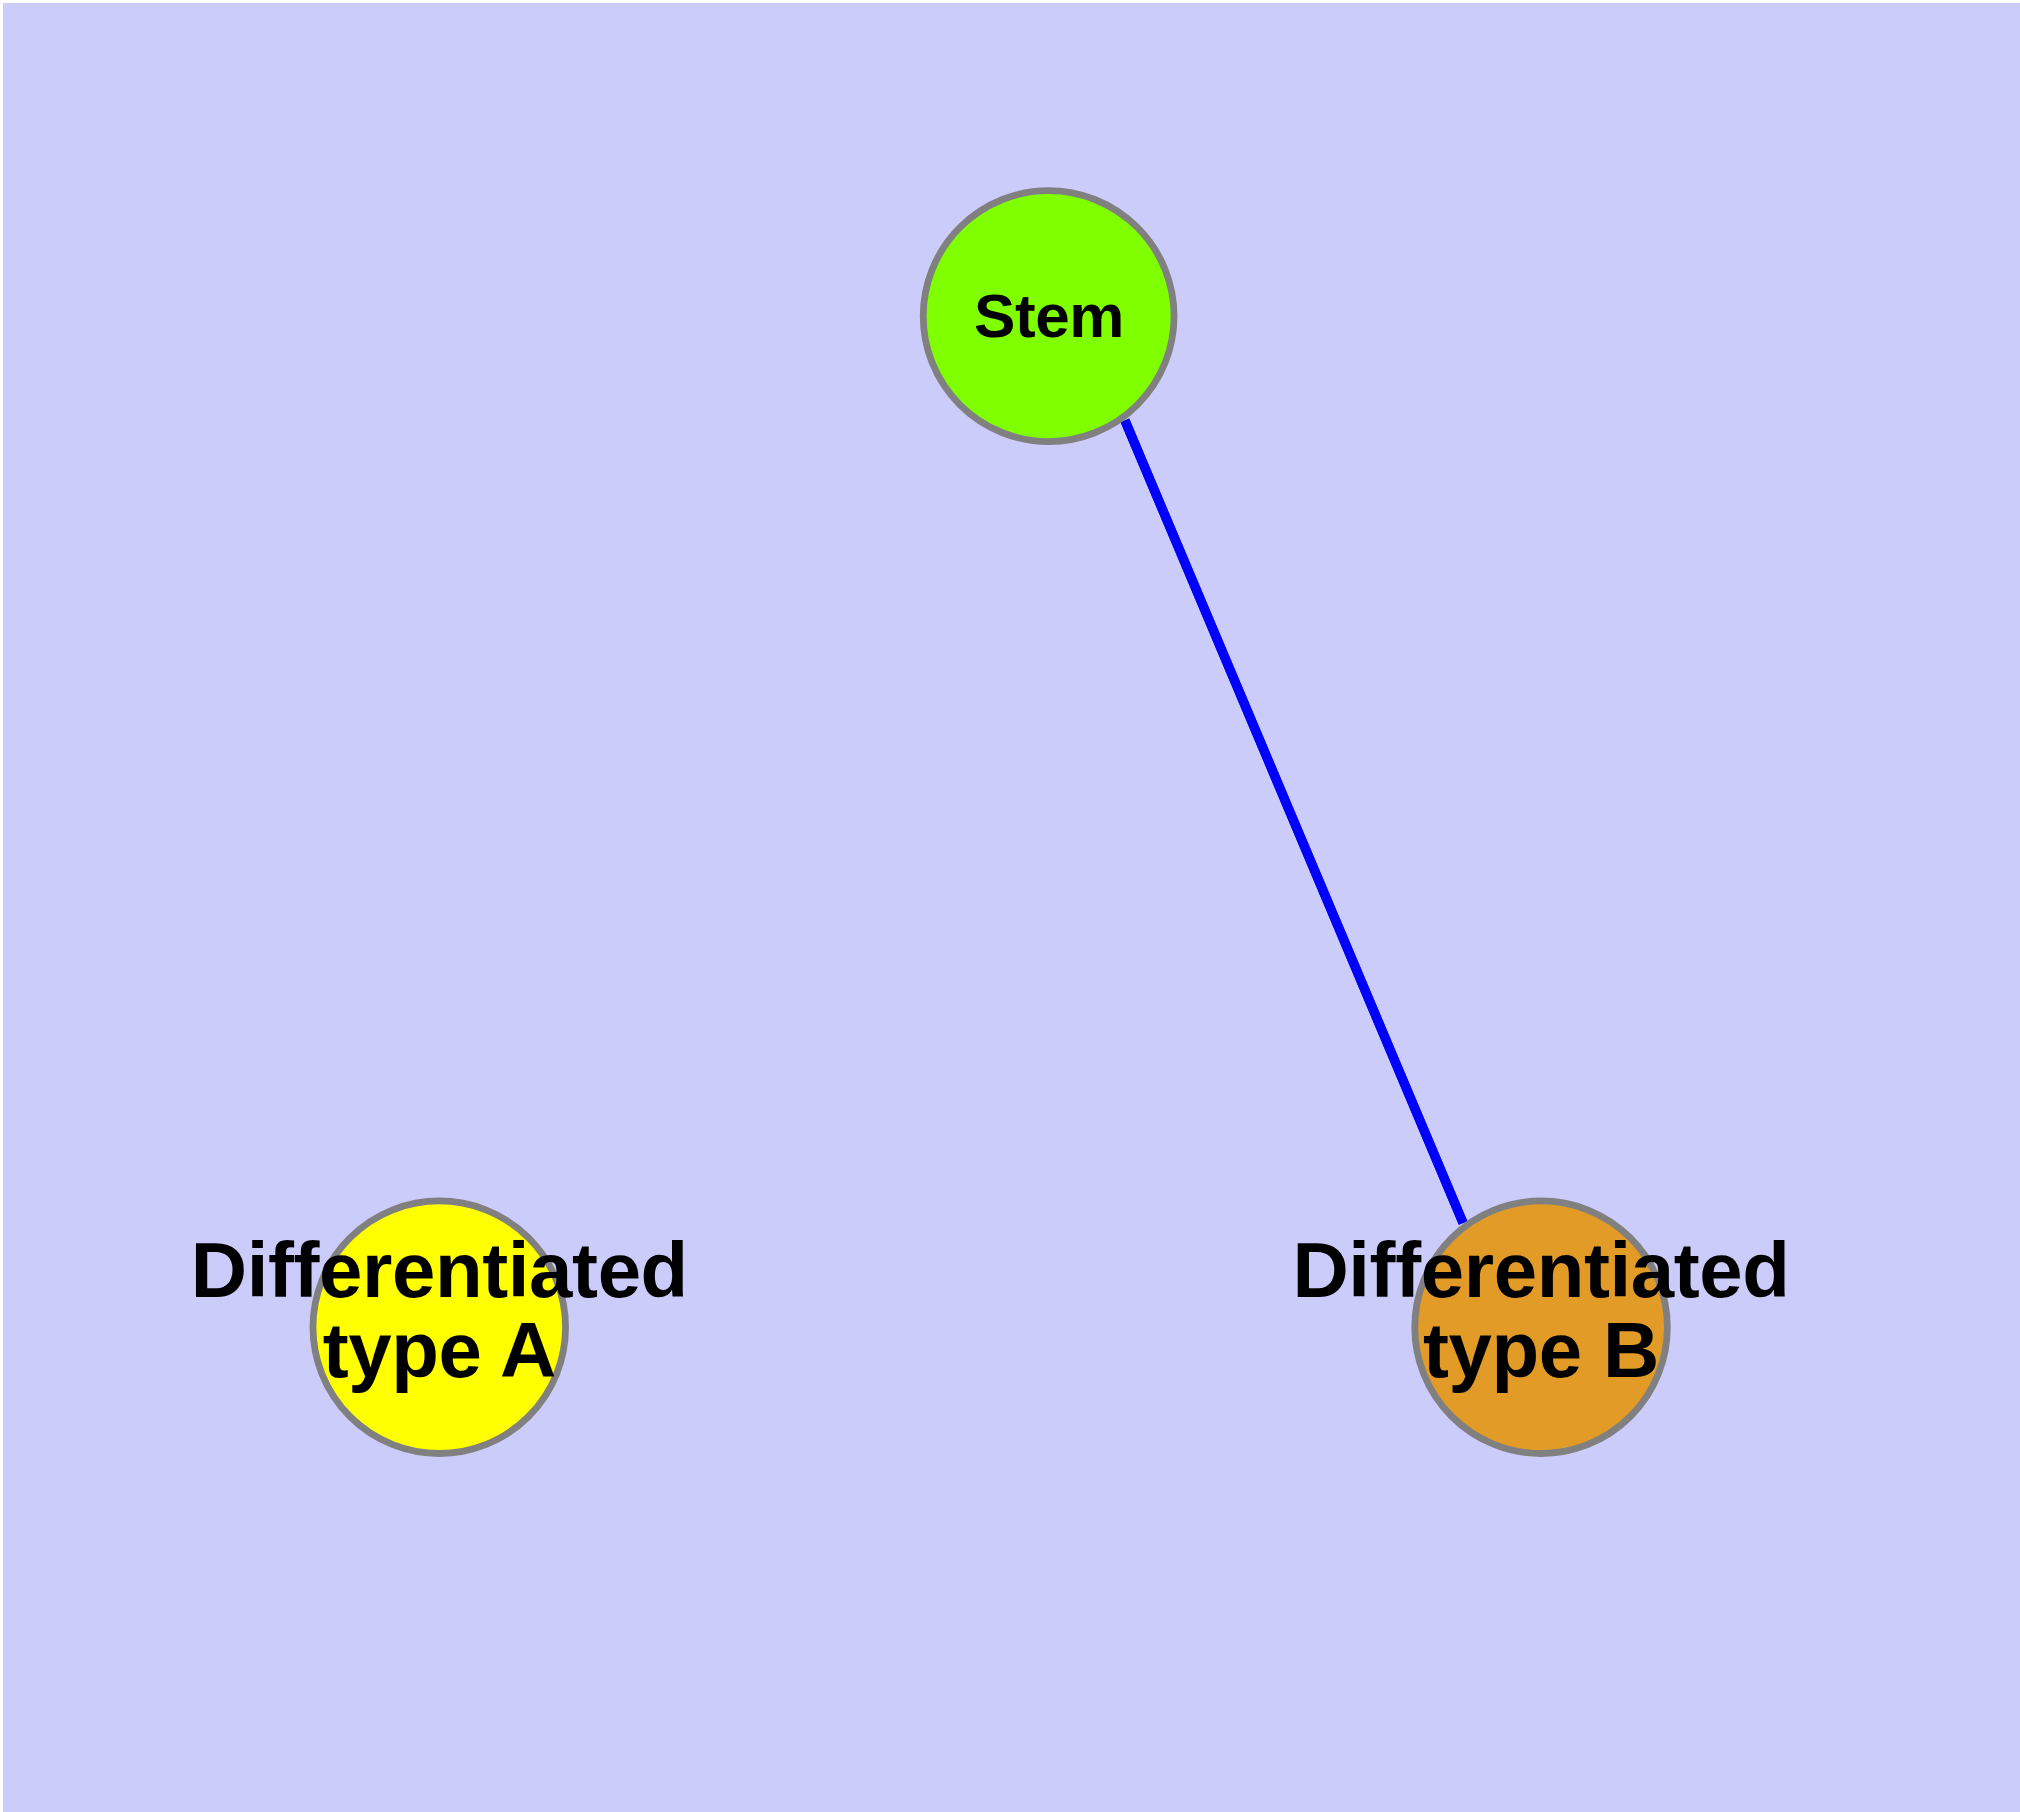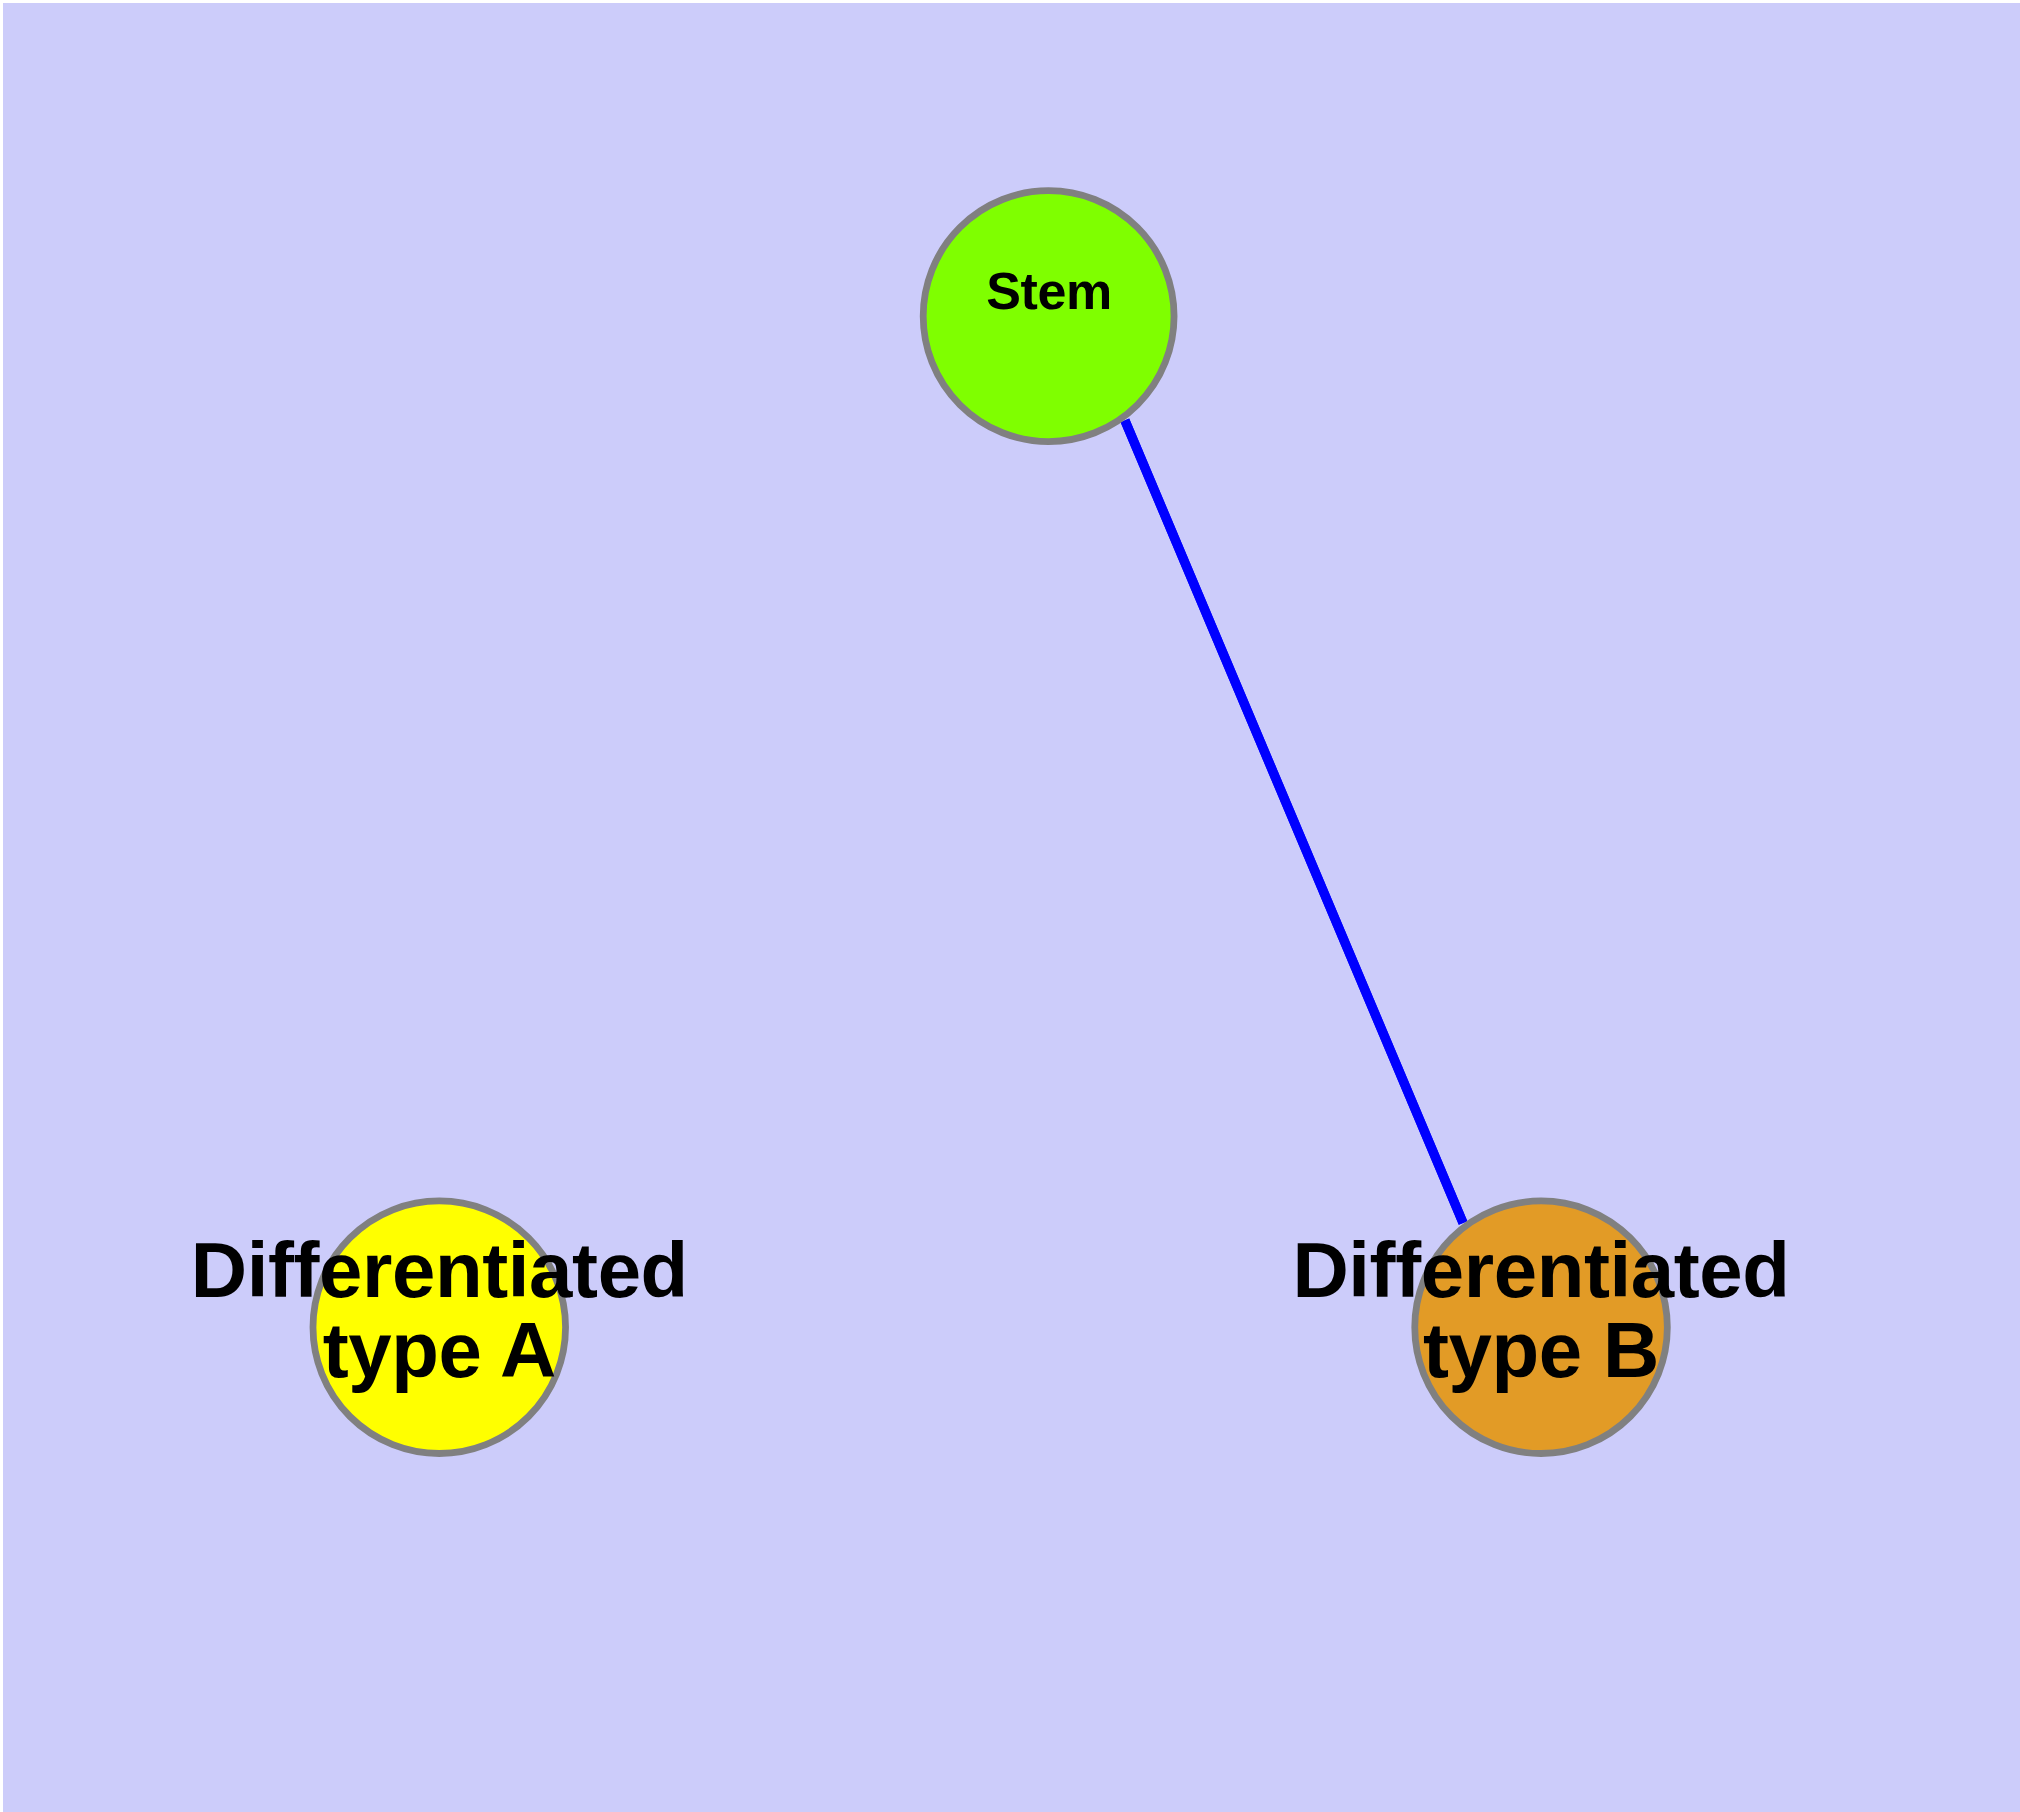--- a/index.html
+++ b/index.html
@@ -37,23 +37,23 @@
     color: #000000;
     font-family: "Liberation Sans", sans-serif;
     font-weight: bold;
     text-align: center;
     white-space: pre;
     line-height: 1.03;
     letter-spacing: -0.4px;
     pointer-events: none;
   }
   #label-stem {
-    font-size: 52px;
+    font-size: 62px;
     left: 625px;
-    top: 265px;
+    top: 284px;
     width: 848px;
   }
   #label-diff-a {
     font-size: 78px;
     left: 15.3px;
     top: 1230px;
     width: 848px;
   }
   #label-diff-b {
     font-size: 78px;

